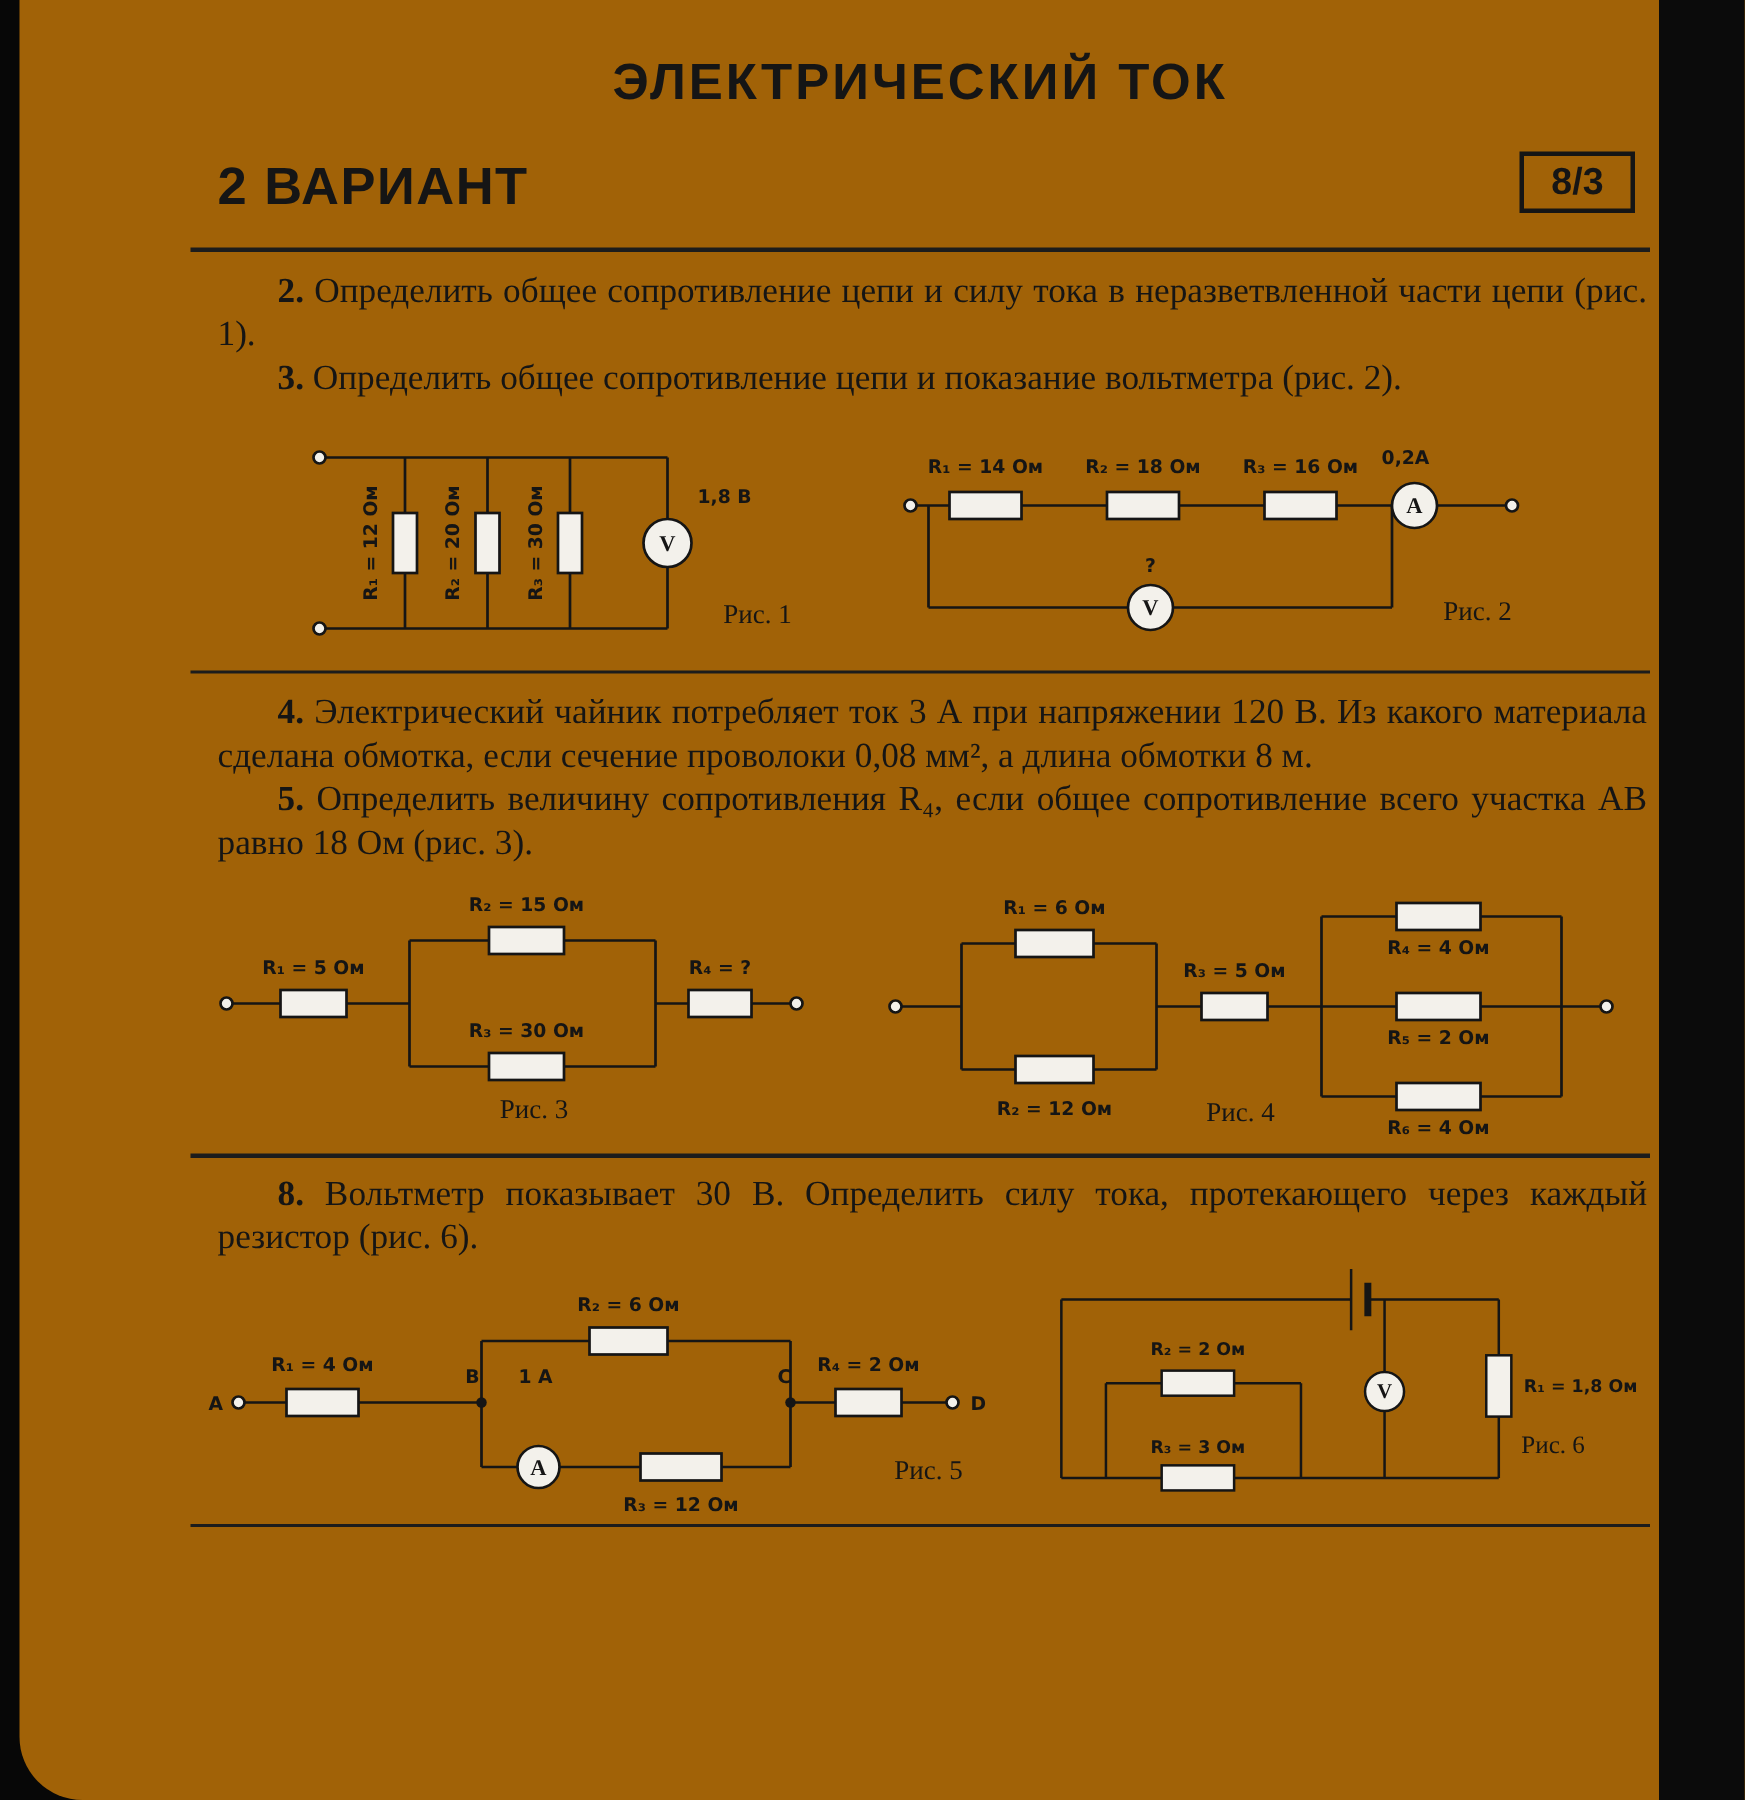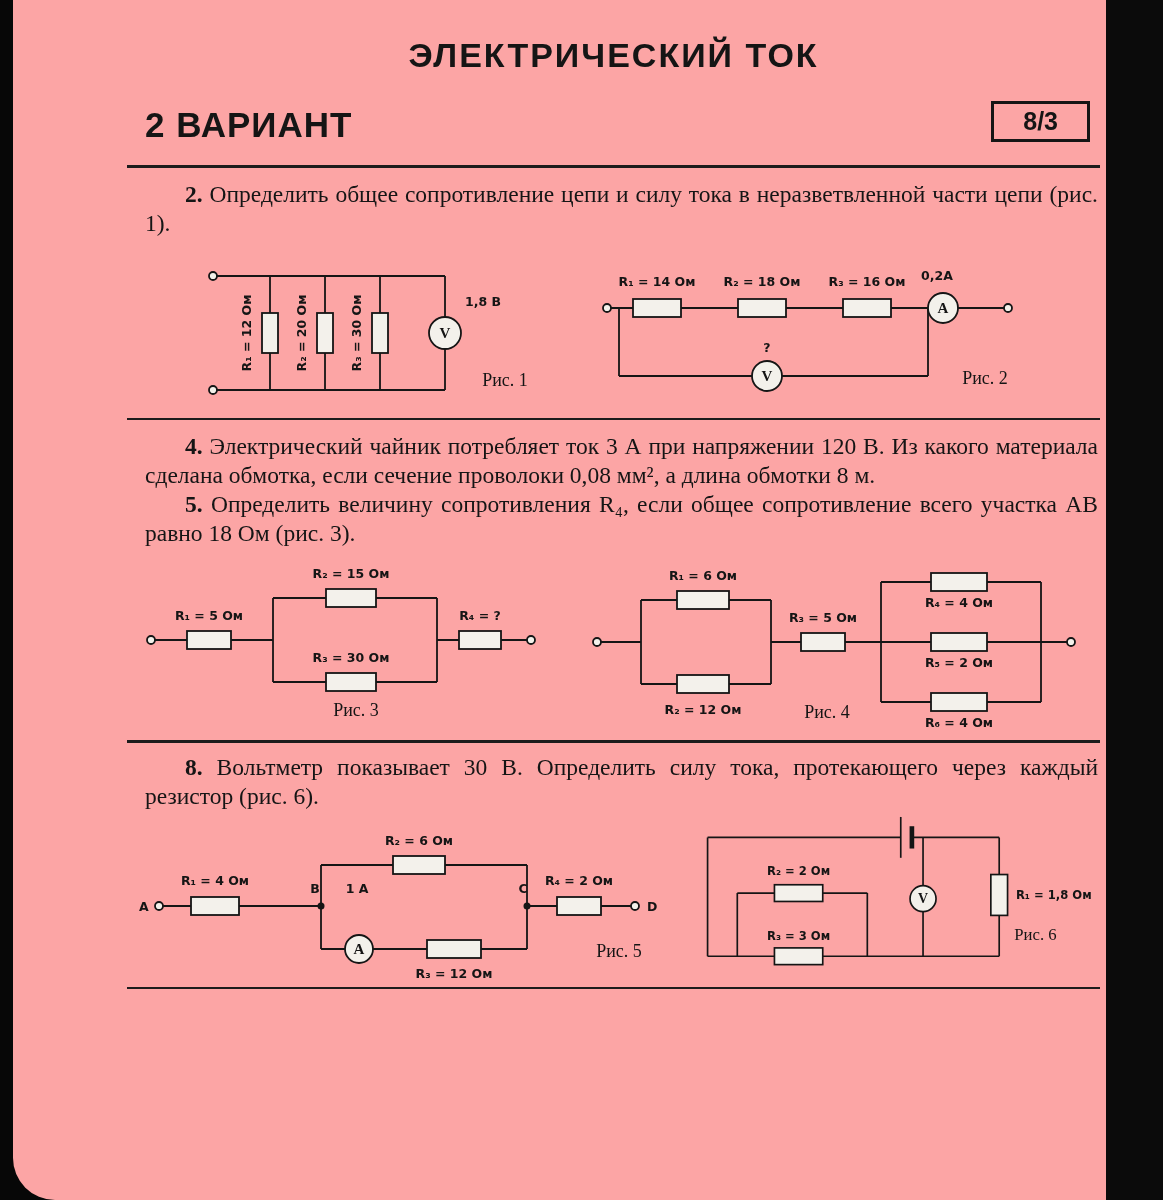--- a/index.html
+++ b/index.html
@@ -7,40 +7,40 @@
   body {
     width: 1163px; height: 1200px;
     background: #070707;
     font-family: "Liberation Serif", serif;
     color: #151515;
   }
   .scan { position: relative; width: 1163px; height: 1200px; background: #070707; overflow: hidden; }
   .page {
     position: absolute; left: 13px; top: 0;
     width: 1093px; height: 1200px;
-    background: #fca5a5;
+    background: #a16207;
     border-radius: 0 0 0 42px;
     overflow: hidden;
   }
   .edge-right { position: absolute; right: 0; top: 0; width: 57px; height: 1200px; background: #0b0b0b; }
   .content { margin: 0 6px 0 114px; }
 
   .title {
     margin-top: 36px; text-align: center;
     font-family: "Liberation Sans", sans-serif;
     font-weight: bold; font-size: 34px; letter-spacing: 2px;
   }
   .varrow {
     margin-top: 30px; padding-left: 18px;
     font-family: "Liberation Sans", sans-serif;
     font-weight: bold; font-size: 35px; letter-spacing: 1px;
   }
   .badge {
     position: absolute; top: 101px; right: 16px;
-    border: 3px solid #151515; padding: 3px 29px;
+    border: 3px solid #151515; padding: 3px 18px;
     font-family: "Liberation Sans", sans-serif;
     font-weight: bold; font-size: 25px;
   }
   .rule { height: 2.5px; background: #1c1c1c; border: 0; margin: 0; }
   .rule.r1 { margin-top: 20px; }
   .rule.r2 { margin-top: 10px; }
   .rule.r3 { margin-top: 4px; }
   .rule.r4 { margin-top: 2px; }
 
   .probs { margin: 12px 2px 0 18px; }
@@ -82,20 +82,21 @@
   <div class="page">
     <div class="content">
 
       <div class="title">ЭЛЕКТРИЧЕСКИЙ ТОК</div>
       <div class="varrow">2 ВАРИАНТ</div>
 
       <div class="rule r1"></div>
 
       <div class="probs">
         <p><b class="pnum">2.</b> <span>Определить общее сопротивление цепи и силу тока в неразветвленной части цепи (рис. 1).</span></p>
+        <p><b class="pnum">3.</b> <span>Определить общее сопротивление цепи и показание вольтметра (рис. 2).</span></p>
       </div>
 
       <div class="figrow f1">
         <svg class="fig1" width="350" height="152" viewBox="0 0 350 152">
           <path class="wire" d="M12,20 H240 M12,134 H240 M65,20 V134 M120,20 V134 M175,20 V134 M240,20 V134"></path>
           <circle class="comp" cx="8" cy="20" r="4"></circle>
           <circle class="comp" cx="8" cy="134" r="4"></circle>
           <rect class="comp" x="57" y="57" width="16" height="40"></rect>
           <rect class="comp" x="112" y="57" width="16" height="40"></rect>
           <rect class="comp" x="167" y="57" width="16" height="40"></rect>

